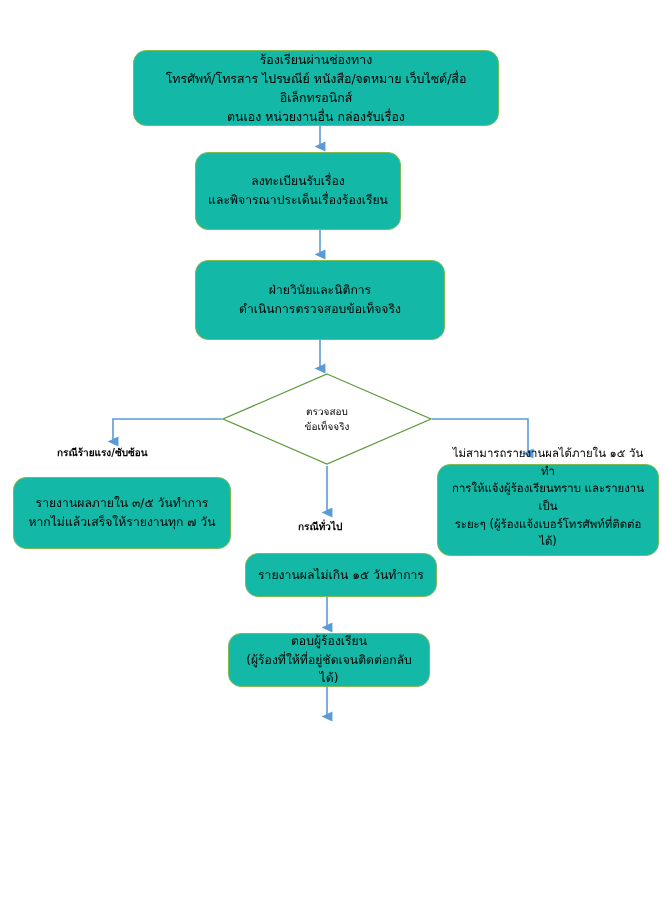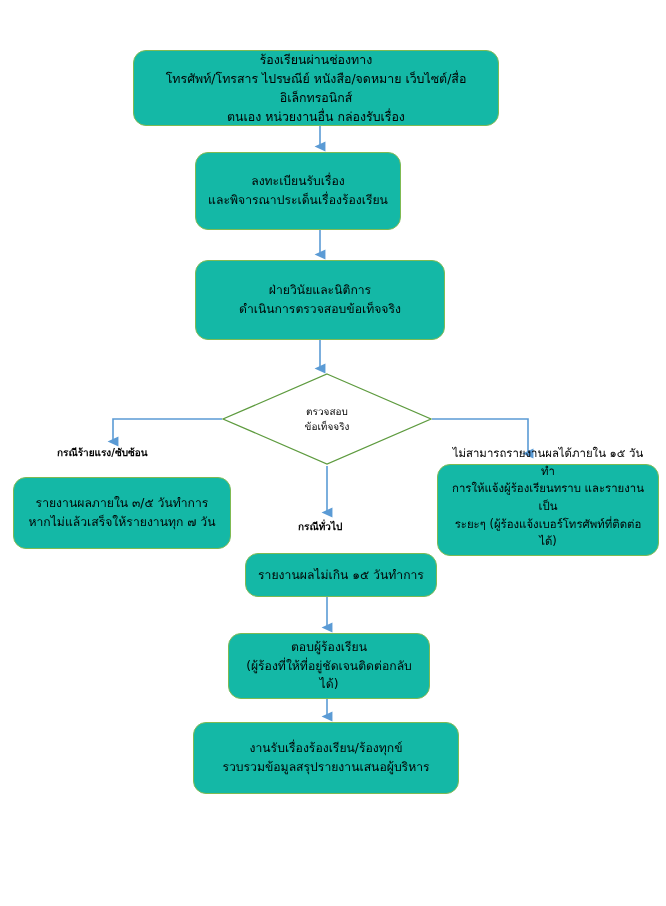--- a/index.html
+++ b/index.html
@@ -64,21 +64,21 @@
     display: block;
     width: 100%;
   }
 
   #node-channels   { left: 133px; top: 50px;  width: 366px; height: 76px; font-size: 12.4px; }
   #node-register   { left: 195px; top: 152px; width: 206px; height: 78px; }
   #node-investigate{ left: 195px; top: 260px; width: 250px; height: 80px; }
   #node-severe     { left: 13px;  top: 477px; width: 218px; height: 72px; }
   #node-unable     { left: 437px; top: 464px; width: 222px; height: 92px; font-size: 11.4px; align-items: flex-end; }
   #node-general15  { left: 233px; top: 553px; width: 192px; height: 44px; margin-left: 12px; }
-  #node-reply      { left: 228px; top: 633px; width: 202px; height: 66px; }
+  #node-reply      { left: 228px; top: 633px; width: 202px; height: 54px; }
   #node-summary    { left: 193px; top: 722px; width: 266px; height: 72px; }
 
   
   #node-decision {
     position: absolute;
     left: 222px;
     top: 373px;
     width: 210px;
     height: 92px;
   }
@@ -185,18 +185,14 @@
 
   <div class="node" id="node-general15">
     <span class="node-text">รายงานผลไม่เกิน ๑๕ วันทำการ</span>
   </div>
 
   <div class="node" id="node-reply">
     <span class="node-text">ตอบผู้ร้องเรียน
 (ผู้ร้องที่ให้ที่อยู่ชัดเจนติดต่อกลับได้)</span>
   </div>
 
-  <div class="node" id="node-summary">
-    <span class="node-text">งานรับเรื่องร้องเรียน/ร้องทุกข์
-รวบรวมข้อมูลสรุปรายงานเสนอผู้บริหาร</span>
-  </div>
 
 </div>
 
 </body></html>

